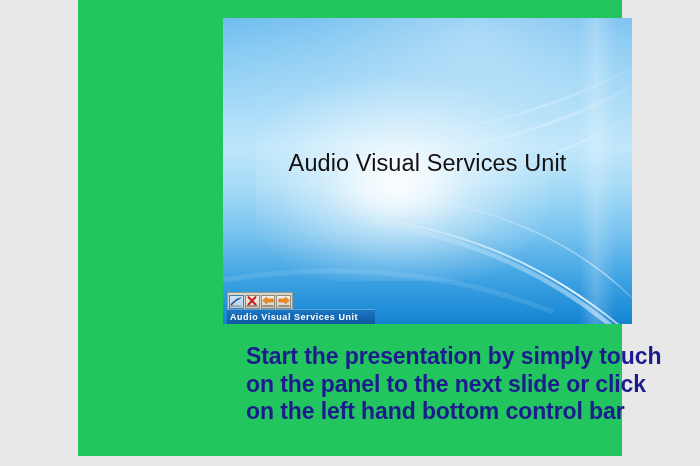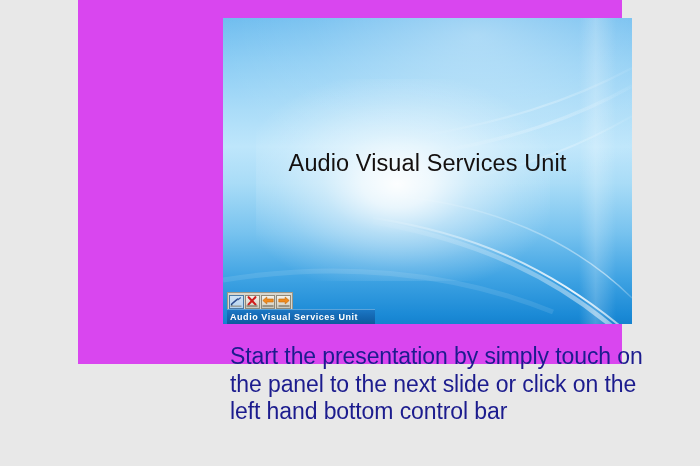--- a/index.html
+++ b/index.html
@@ -14,22 +14,22 @@
     font-family: "Liberation Sans", sans-serif;
     overflow: hidden;
   }
 
   
   #page-sheet {
     position: absolute;
     left: 78px;
     top: 0px;
     width: 544px;
-    height: 364px;
-    background: #d946ef;
+    height: 456px;
+    background: #22c55e;
   }
 
   
   #slide {
     position: absolute;
     left: 145px;
     top: 18px;
     width: 409px;
     height: 306px;
     overflow: hidden;
@@ -171,27 +171,27 @@
     font-size: 9px;
     font-weight: bold;
     letter-spacing: 0.55px;
     white-space: nowrap;
     line-height: 1;
   }
 
   
   #caption {
     position: absolute;
-    left: 152px;
+    left: 168px;
     top: 343px;
     width: 425px;
     color: #1c1c8e;
     font-family: "Liberation Sans", sans-serif;
     font-size: 23px;
-    font-weight: 400;
+    font-weight: 700;
     line-height: 27.5px;
     letter-spacing: -0.1px;
   }
 </style>
 </head>
 <body>
 
 <div id="page-sheet">
 
   <div id="slide">

